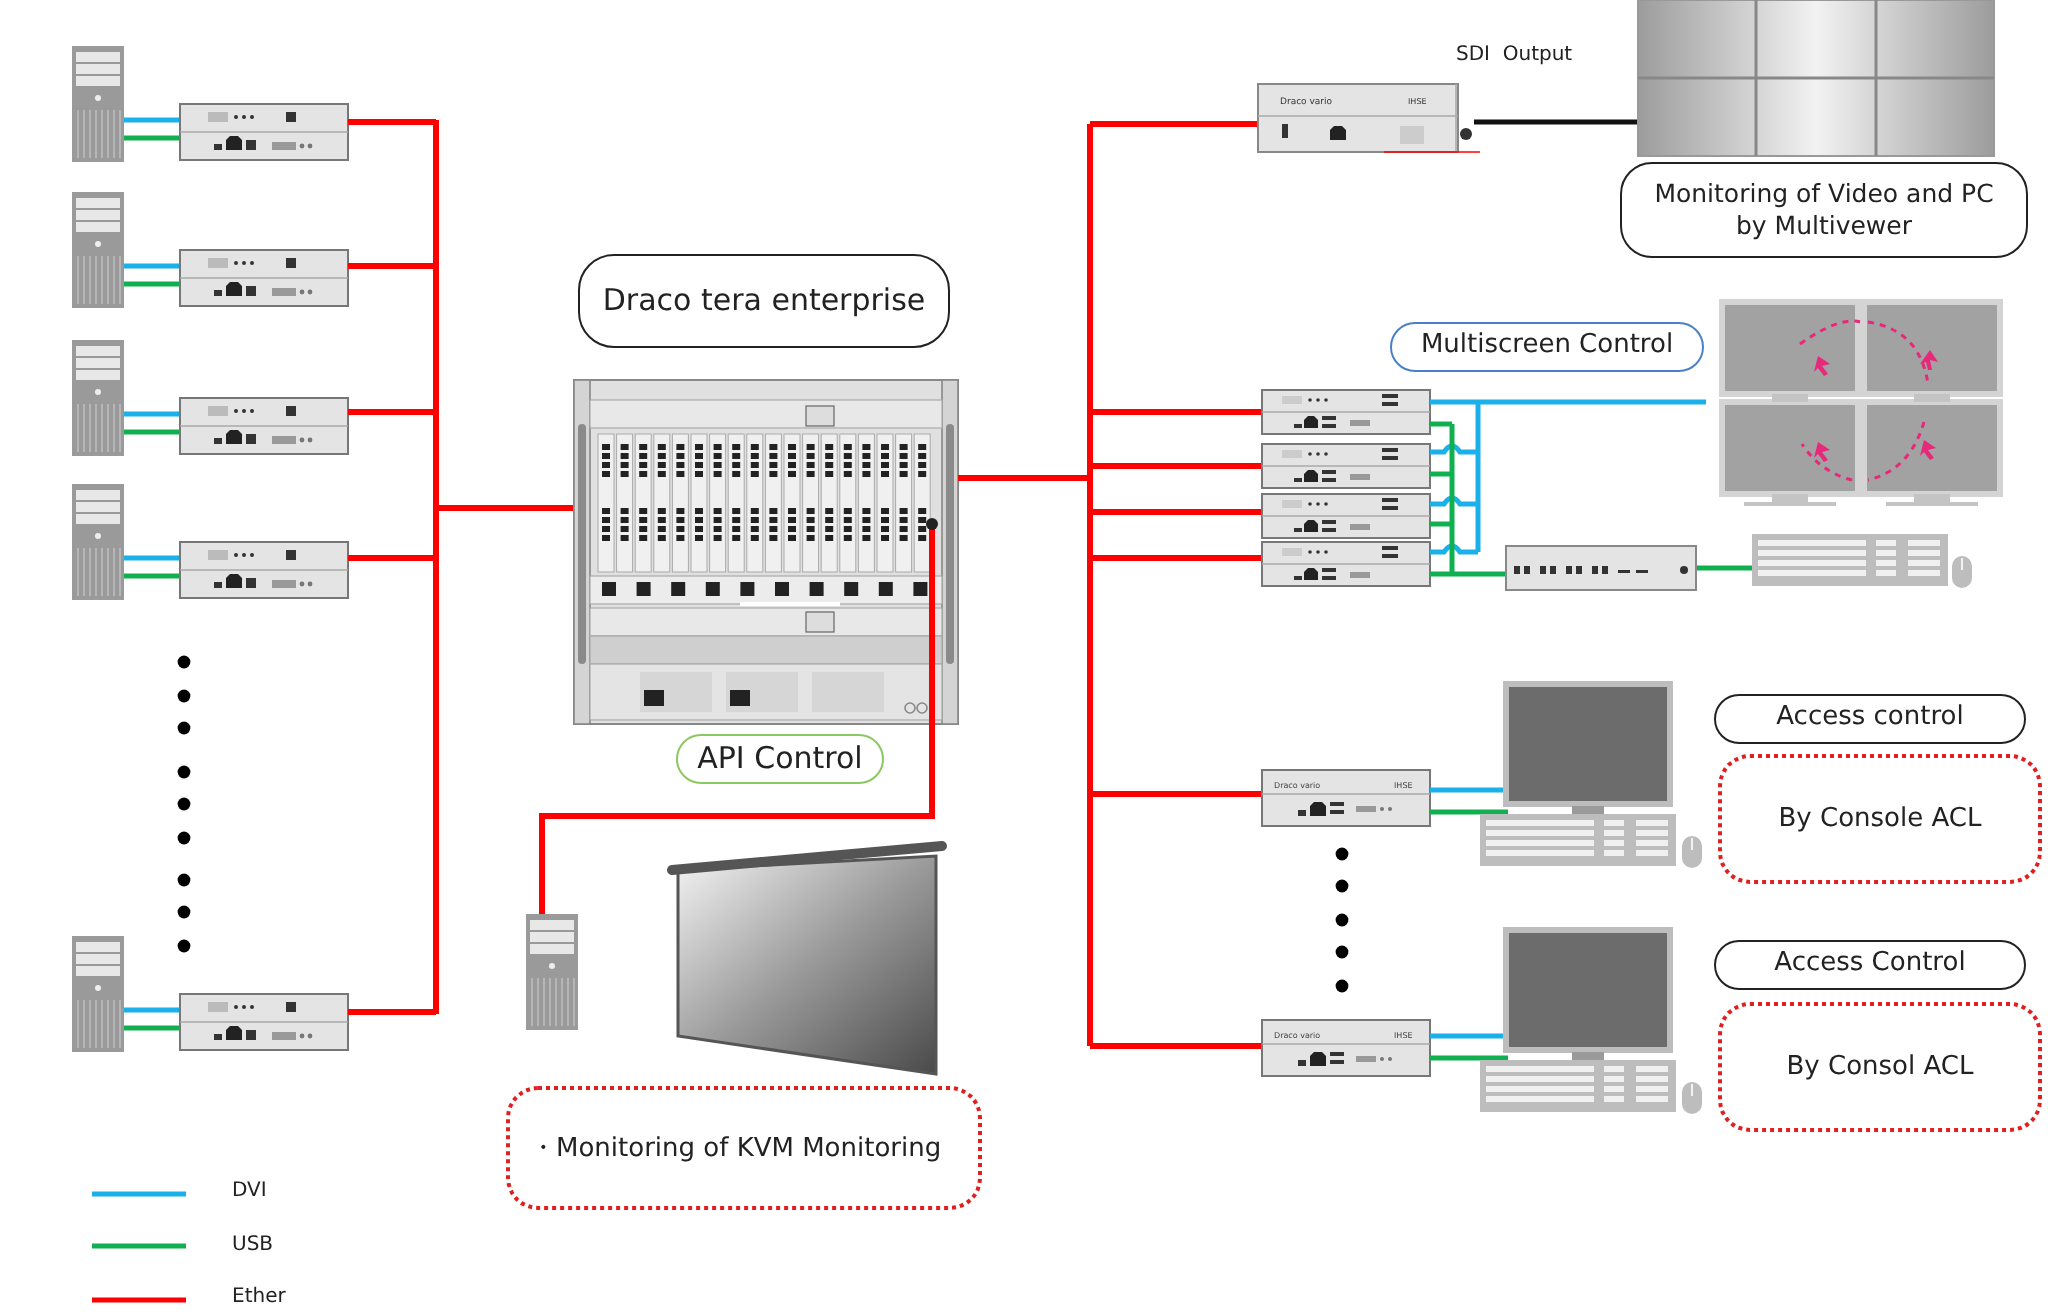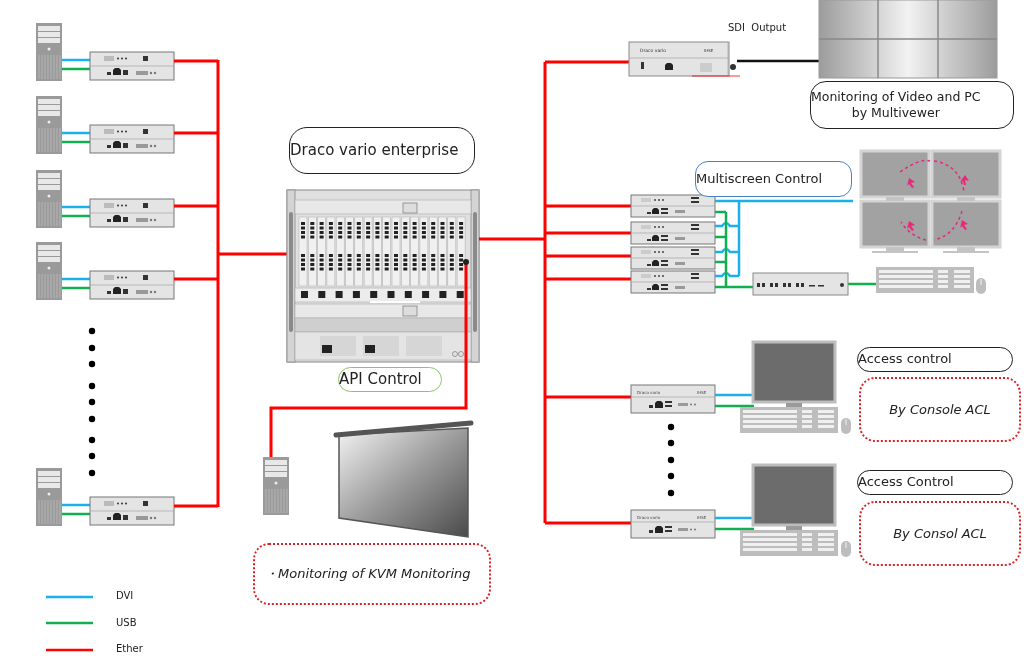--- a/index.html
+++ b/index.html
@@ -1,20 +1,20 @@
 <!DOCTYPE html>
 <html><head>
 <meta charset="utf-8">
 <style>
   html,body{margin:0;padding:0;background:#fff;}
   body{width:1024px;height:658px;position:relative;overflow:hidden;font-family:"DejaVu Sans","Liberation Sans",sans-serif;}
   svg{position:absolute;left:0;top:0;}
   .abs{position:absolute;}
-  .box-label{position:absolute;box-sizing:border-box;border:1.5px solid #222;border-radius:16px;background:#fff;display:flex;align-items:center;text-align:center;color:#222;font-family:"DejaVu Sans","Liberation Sans",sans-serif;line-height:1.25;}
-  .dotted-box{position:absolute;box-sizing:border-box;border:2px dotted #e02020;border-radius:16px;display:flex;align-items:center;justify-content:center;color:#222;font-family:"DejaVu Sans","Liberation Sans",sans-serif;font-size:13px;font-style:italic;}
+  .box-label{position:absolute;box-sizing:border-box;border:1.5px solid #222;border-radius:16px;background:#fff;display:flex;align-items:center;justify-content:center;text-align:center;color:#222;font-family:"DejaVu Sans","Liberation Sans",sans-serif;line-height:1.25;}
+  .dotted-box{position:absolute;box-sizing:border-box;border:2px dotted #e02020;border-radius:16px;display:flex;align-items:center;justify-content:center;color:#222;font-family:"DejaVu Sans","Liberation Sans",sans-serif;font-size:13px;}
   .legend-text{position:absolute;font-size:10px;color:#222;font-family:"DejaVu Sans","Liberation Sans",sans-serif;}
 </style>
 </head>
 <body>
 
 <svg width="1024" height="658" viewBox="0 0 1024 658">
   <defs>
     <linearGradient id="screenGrad" x1="0" y1="0" x2="1" y2="1">
       <stop offset="0" stop-color="#f4f4f4"></stop>
       <stop offset="0.5" stop-color="#9a9a9a"></stop>
@@ -507,34 +507,34 @@
 
   <g>
     <line x1="46" y1="597" x2="93" y2="597" stroke="#1ab0ea" stroke-width="2.5"></line>
     <line x1="46" y1="623" x2="93" y2="623" stroke="#10b050" stroke-width="2.5"></line>
     <line x1="46" y1="650" x2="93" y2="650" stroke="#ff0000" stroke-width="2.5"></line>
   </g>
 </svg>
 
 <div class="box-label" style="left:289px;top:127px;width:186px;height:47px;font-size:15px;border-radius:18px;">
   <div>
-    <div>Draco vario enterprise</div>
+    <div>Draco tera enterprise</div>
   </div>
 </div>
 
 <div class="abs" style="left:728px;top:22px;font-size:10px;color:#222;white-space:pre;">SDI  Output</div>
 
 <div class="box-label" style="left:810px;top:81px;width:204px;height:48px;font-size:12.5px;">
   <div>
     <div>Monitoring of Video and PC</div>
     <div>by Multivewer</div>
   </div>
 </div>
 
-<div class="box-label" style="left:695px;top:161px;width:157px;height:36px;font-size:13px;border-color:#4a80c8;border-radius:13px;">Multiscreen Control</div>
+<div class="box-label" style="left:695px;top:161px;width:157px;height:25px;font-size:13px;border-color:#4a80c8;border-radius:13px;">Multiscreen Control</div>
 
 <div class="box-label" style="left:338px;top:367px;width:104px;height:25px;font-size:15px;border-color:#8cc860;border-radius:13px;">API Control</div>
 
 <div class="dotted-box" style="left:253px;top:543px;width:238px;height:62px;justify-content:flex-start;padding-left:10px;">
   <span>・Monitoring of KVM Monitoring</span>
 </div>
 
 <div class="box-label" style="left:857px;top:347px;width:156px;height:25px;font-size:13px;border-radius:13px;">Access control</div>
 <div class="dotted-box" style="left:859px;top:377px;width:162px;height:65px;">
   <span>By Console ACL</span>

